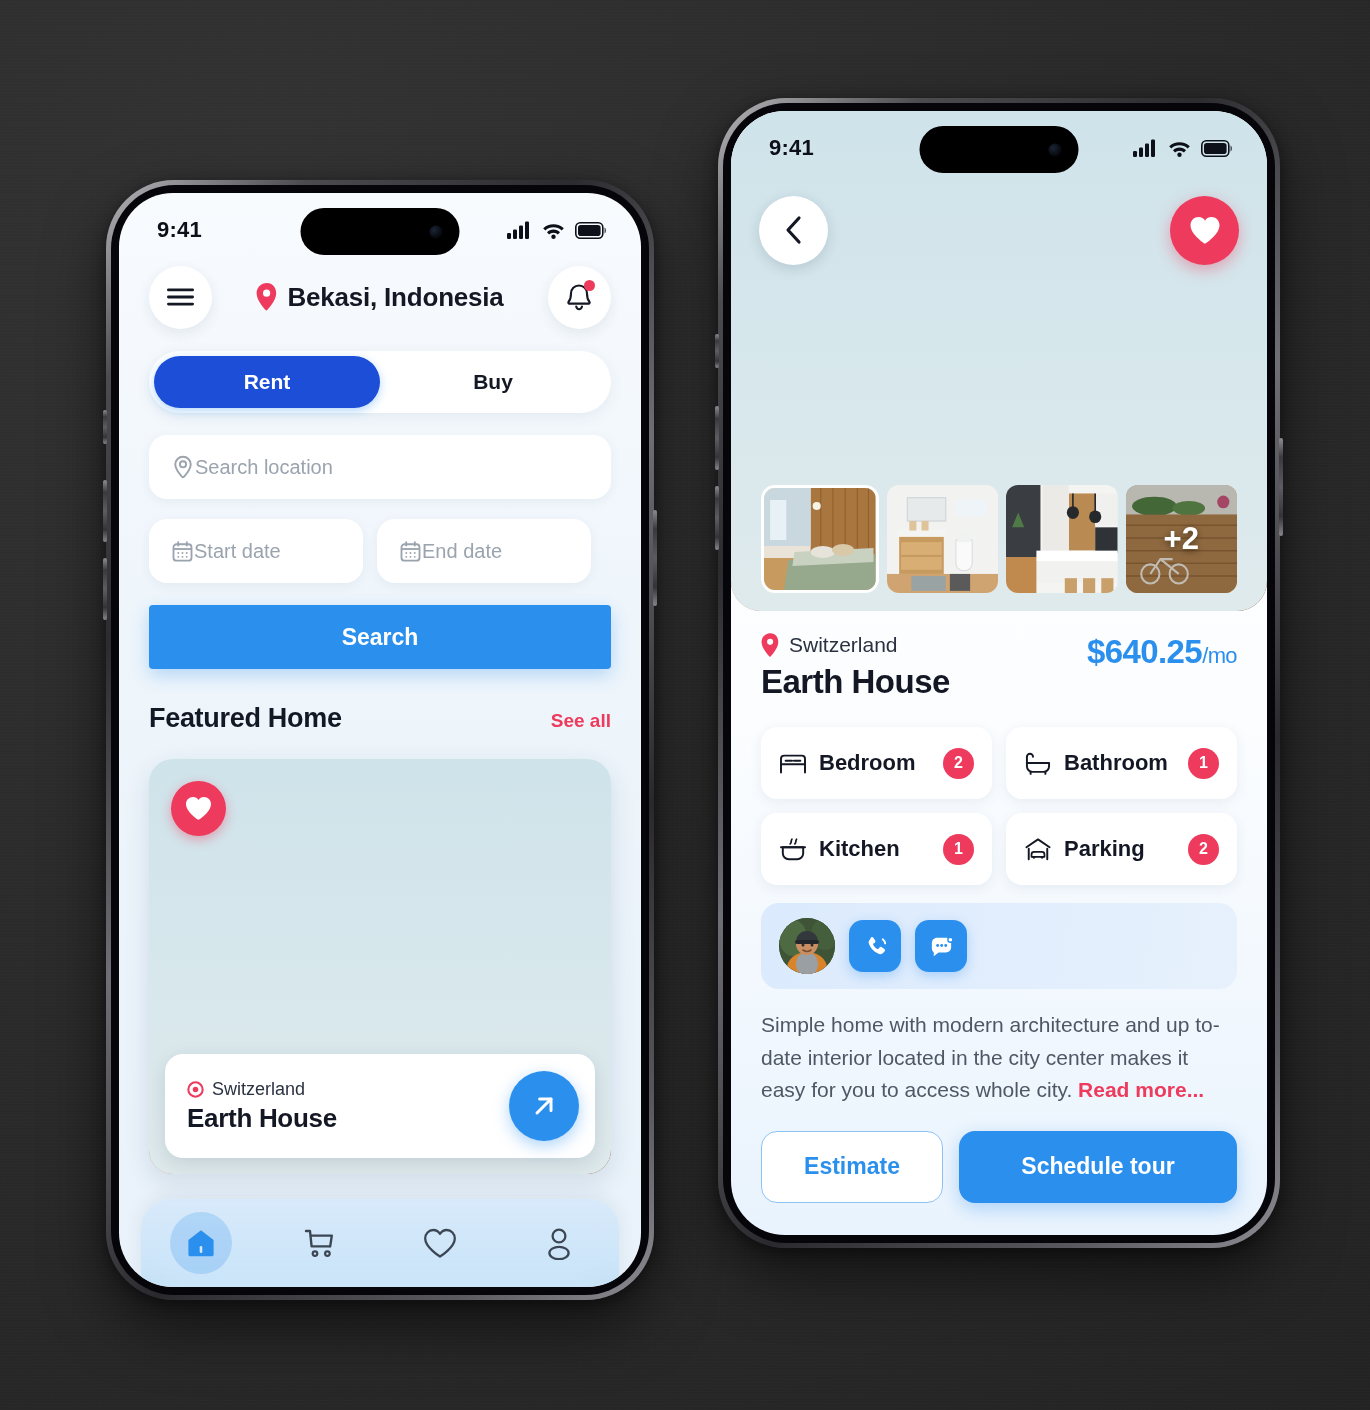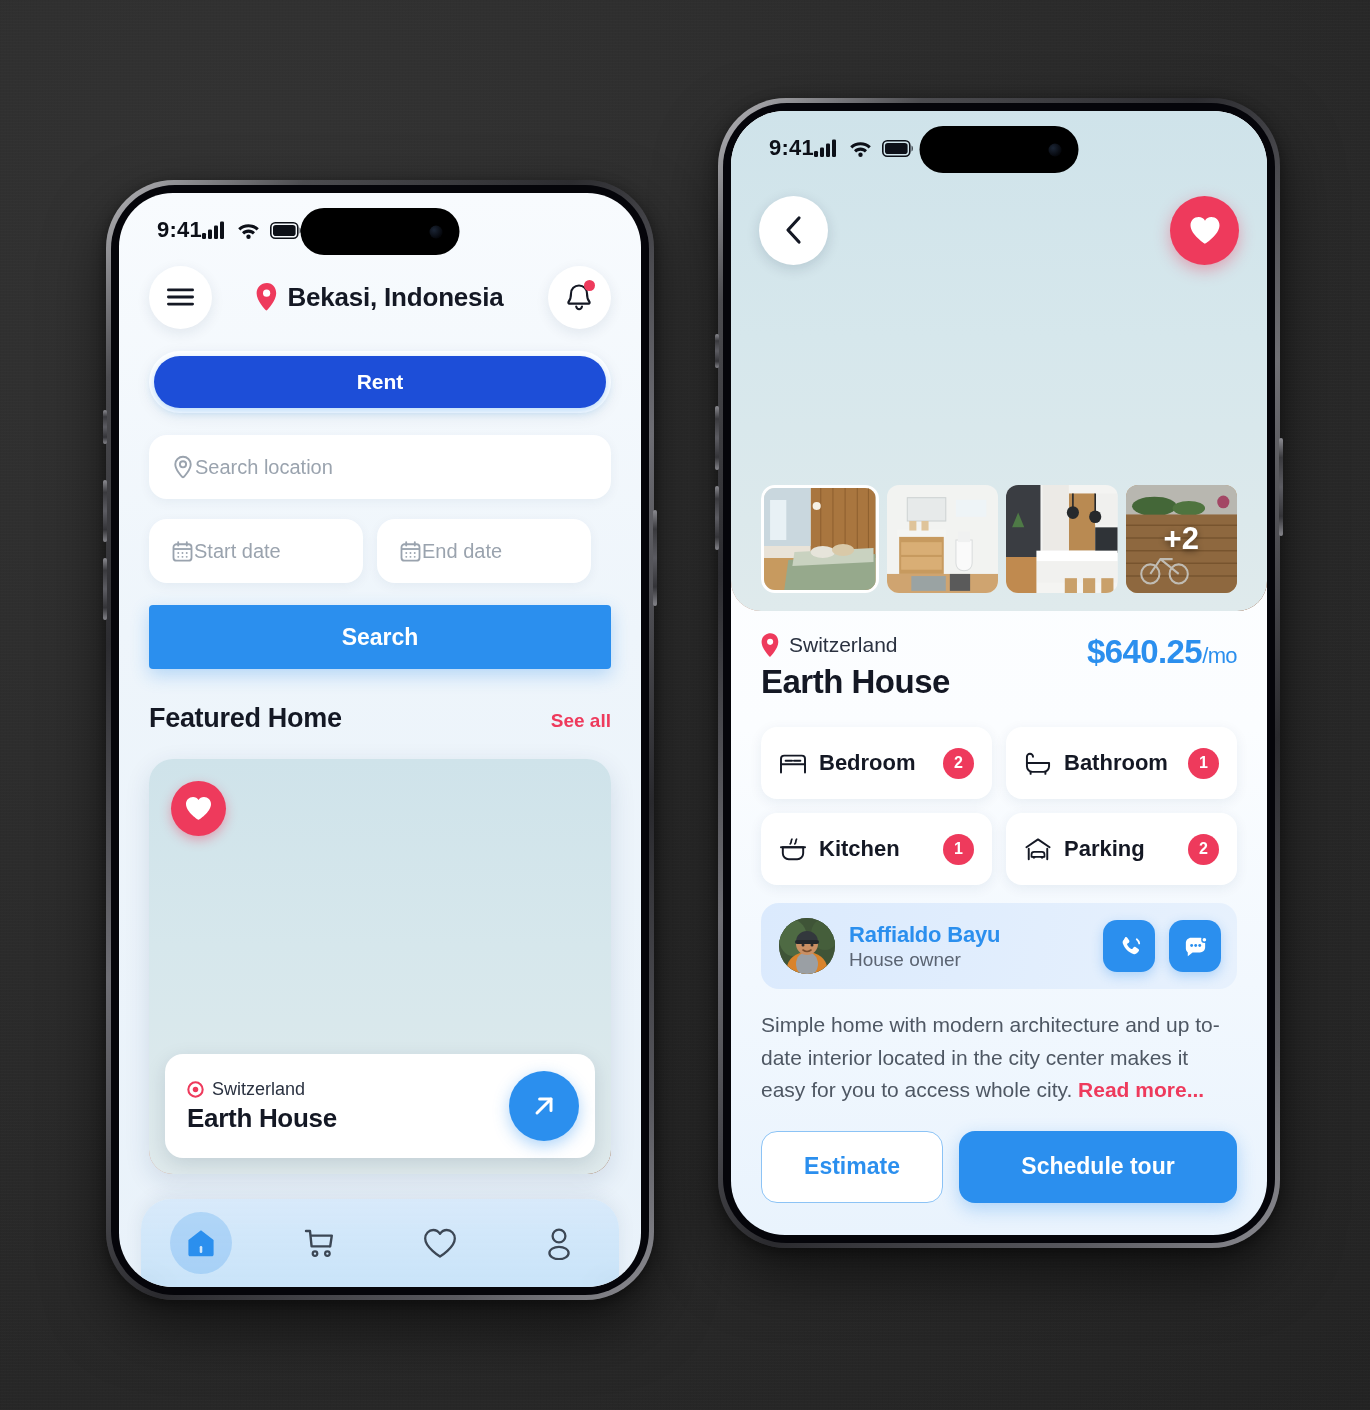--- a/index.html
+++ b/index.html
@@ -43,21 +43,21 @@
     background:#fff;
   }
   .btn-side {
     position:absolute; width:4px; border-radius:3px;
     background:linear-gradient(180deg,#8c8c92,#3a3a3e 20%,#5c5c62 50%,#343438 80%,#86868c);
   }
 
   
   .statusbar {
     position:absolute; top:0; left:0; right:0; height:60px;
-    display:flex; align-items:center; 
+    display:flex; align-items:center; justify-content:space-between;
     padding:14px 34px 0 38px;
     z-index:9;
   }
   .st-time { font-size:22px; font-weight:700; color:#0d1018; letter-spacing:.2px; }
   .st-right { display:flex; align-items:center; gap:9px; }
   .notch {
     position:absolute; top:15px; left:50%; transform:translateX(-50%);
     width:159px; height:47px; border-radius:24px; background:#000; z-index:10;
   }
   .notch .cam {
@@ -322,20 +322,21 @@
           <svg width="27" height="29" viewBox="0 0 27 29">
             <path d="M13 2.5c-4.6 0-8 3.5-8 8 0 5.2-1.3 7-2.4 8.3-.6.7-.1 1.8.8 1.8h19.2c.9 0 1.4-1.1.8-1.8-1.1-1.3-2.4-3.1-2.4-8.3 0-4.5-3.4-8-8-8z" fill="none" stroke="#141824" stroke-width="2.1" stroke-linejoin="round"></path>
             <path d="M10.2 23.5c.4 1.6 1.6 2.7 2.9 2.7s2.5-1.1 2.9-2.7" fill="none" stroke="#141824" stroke-width="2.1" stroke-linecap="round"></path>
           </svg>
           <div class="bell-dot"></div>
         </div>
       </div>
 
       <div class="segmented">
         <div class="seg active">Rent</div>
+        <div class="seg">Buy</div>
       </div>
 
       <div class="field" id="f-loc">
         <svg width="24" height="24" viewBox="0 0 24 24">
           <path d="M12 1.8c-4.3 0-7.7 3.3-7.7 7.5 0 5.6 6.5 12.2 7 12.6.4.4 1 .4 1.4 0 .5-.4 7-7 7-12.6 0-4.2-3.4-7.5-7.7-7.5z" fill="none" stroke="#9aa3ae" stroke-width="1.9"></path>
           <circle cx="12" cy="9.3" r="3.1" fill="none" stroke="#9aa3ae" stroke-width="1.9"></circle>
         </svg>
         <span class="ph">Search location</span>
       </div>
 
@@ -775,24 +776,20 @@
             <ellipse cx="28" cy="50" rx="20" ry="16" fill="#d9832b"></ellipse>
             <ellipse cx="28" cy="46" rx="11" ry="12" fill="#9a9fa4"></ellipse>
             <circle cx="28" cy="26" r="11" fill="#c98f63"></circle>
             <path d="M17 24c0-7 5-11 11-11s11 4 11 11z" fill="#33383d"></path>
             <rect x="16" y="22" width="24" height="4" rx="2" fill="#23272b"></rect>
             <circle cx="24" cy="27" r="1.5" fill="#2b2b2b"></circle>
               <circle cx="33" cy="27" r="1.5" fill="#2b2b2b"></circle>
             <path d="M24 32q4 3 8 0" fill="none" stroke="#7a4d2c" stroke-width="1.6" stroke-linecap="round"></path>
           </svg>
         </div>
-        <div class="owner-meta">
-          <div class="owner-name">Raffialdo Bayu</div>
-          <div class="owner-role">House owner</div>
-        </div>
         <div class="sq-btn">
           <svg width="27" height="27" viewBox="0 0 28 28">
             <path d="M9.4 4.6c.7-.6 1.8-.5 2.3.3l2 3c.4.7.3 1.6-.4 2.1l-1.4 1c-.4.3-.5.8-.3 1.2.9 1.8 2.4 3.4 4.3 4.4.4.2.9.1 1.2-.3l1-1.3c.5-.7 1.4-.9 2.1-.4l3 2c.8.5.9 1.7.3 2.4l-1.6 1.8c-1 1.1-2.5 1.5-3.9 1-5.1-1.7-9.1-5.7-10.9-10.8-.5-1.4-.1-3 1-4z" fill="#fff"></path>
             <path d="M21.5 6.5c1.4 1.1 2.3 2.7 2.6 4.4" fill="none" stroke="#fff" stroke-width="1.8" stroke-linecap="round"></path>
           </svg>
         </div>
         <div class="sq-btn">
           <svg width="27" height="27" viewBox="0 0 28 28">
             <path d="M4 10.4C4 7.4 6.4 5 9.4 5h9.2c3 0 5.4 2.4 5.4 5.4v4.4c0 3-2.4 5.4-5.4 5.4H11l-5 3.8v-3.9c-1.2-.9-2-2.3-2-3.9z" fill="#fff"></path>
             <circle cx="10" cy="13" r="1.5" fill="#2b8fee"></circle>

